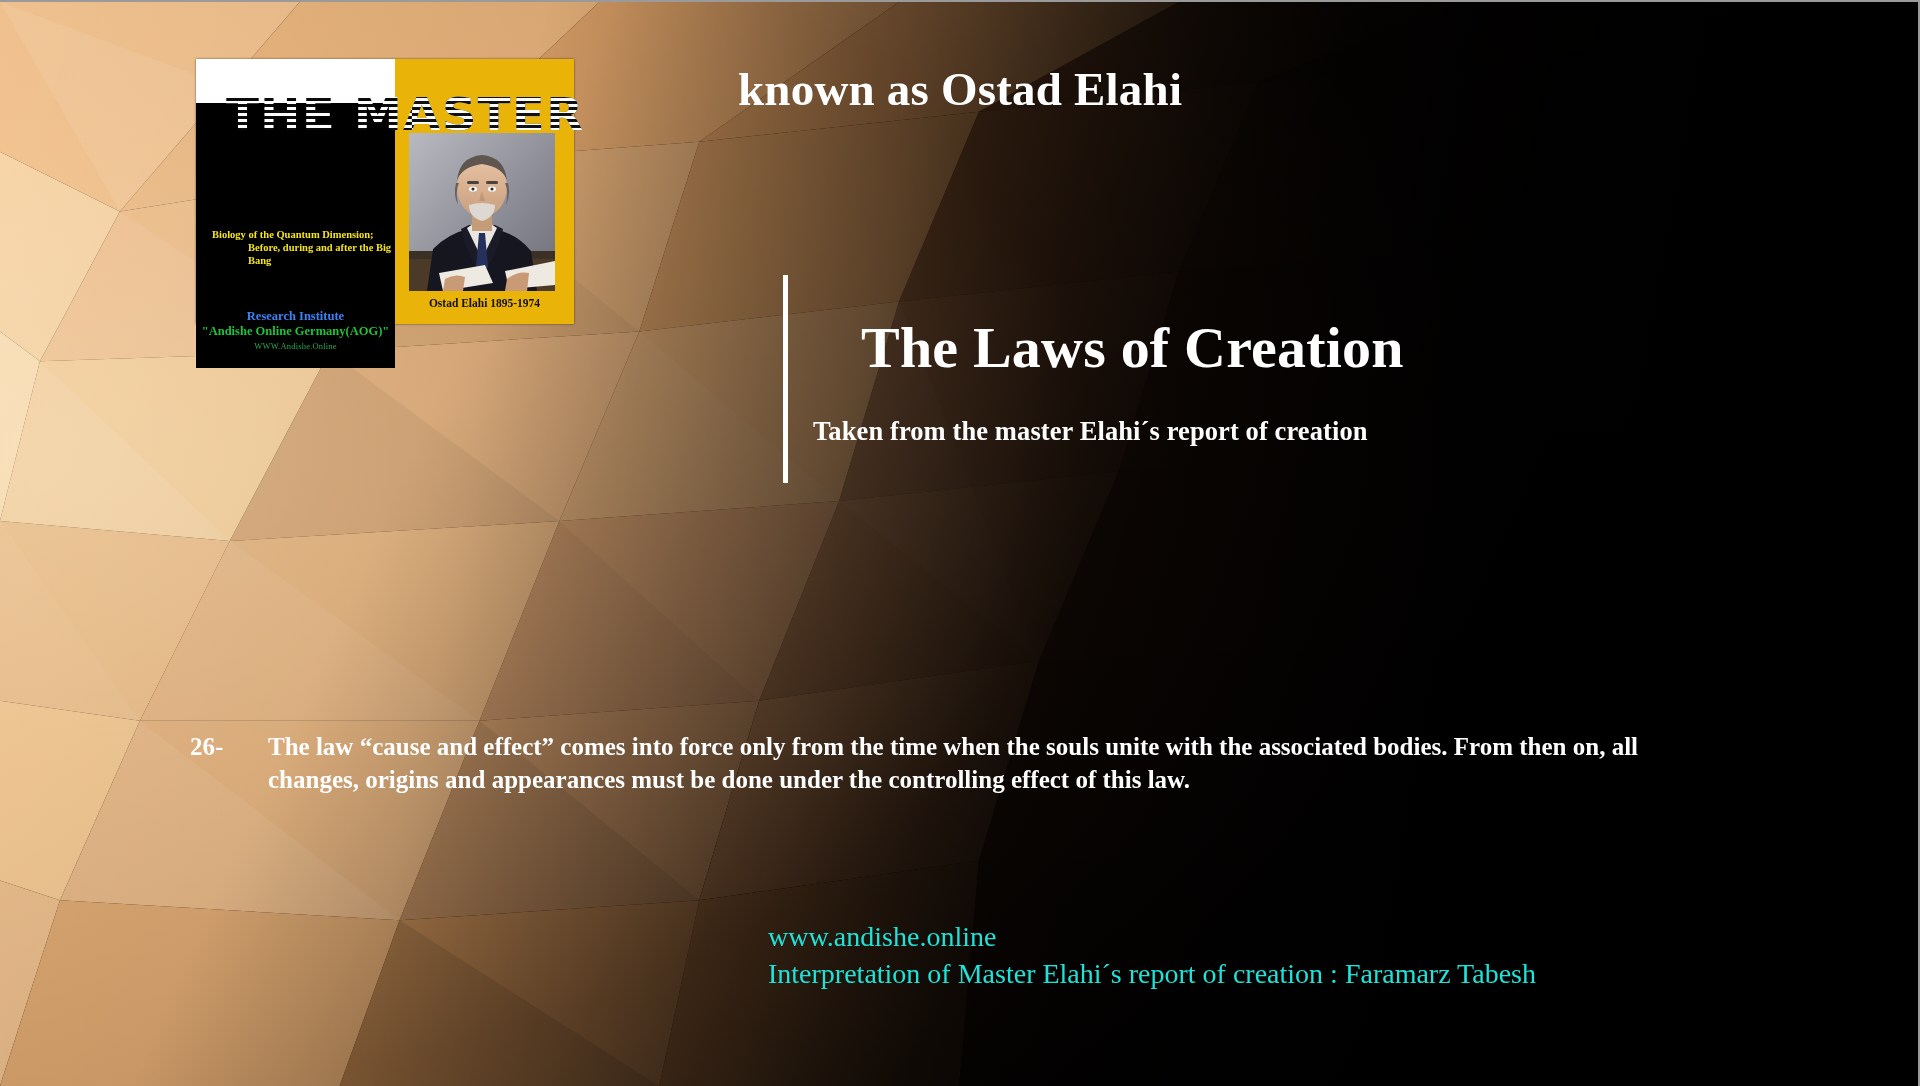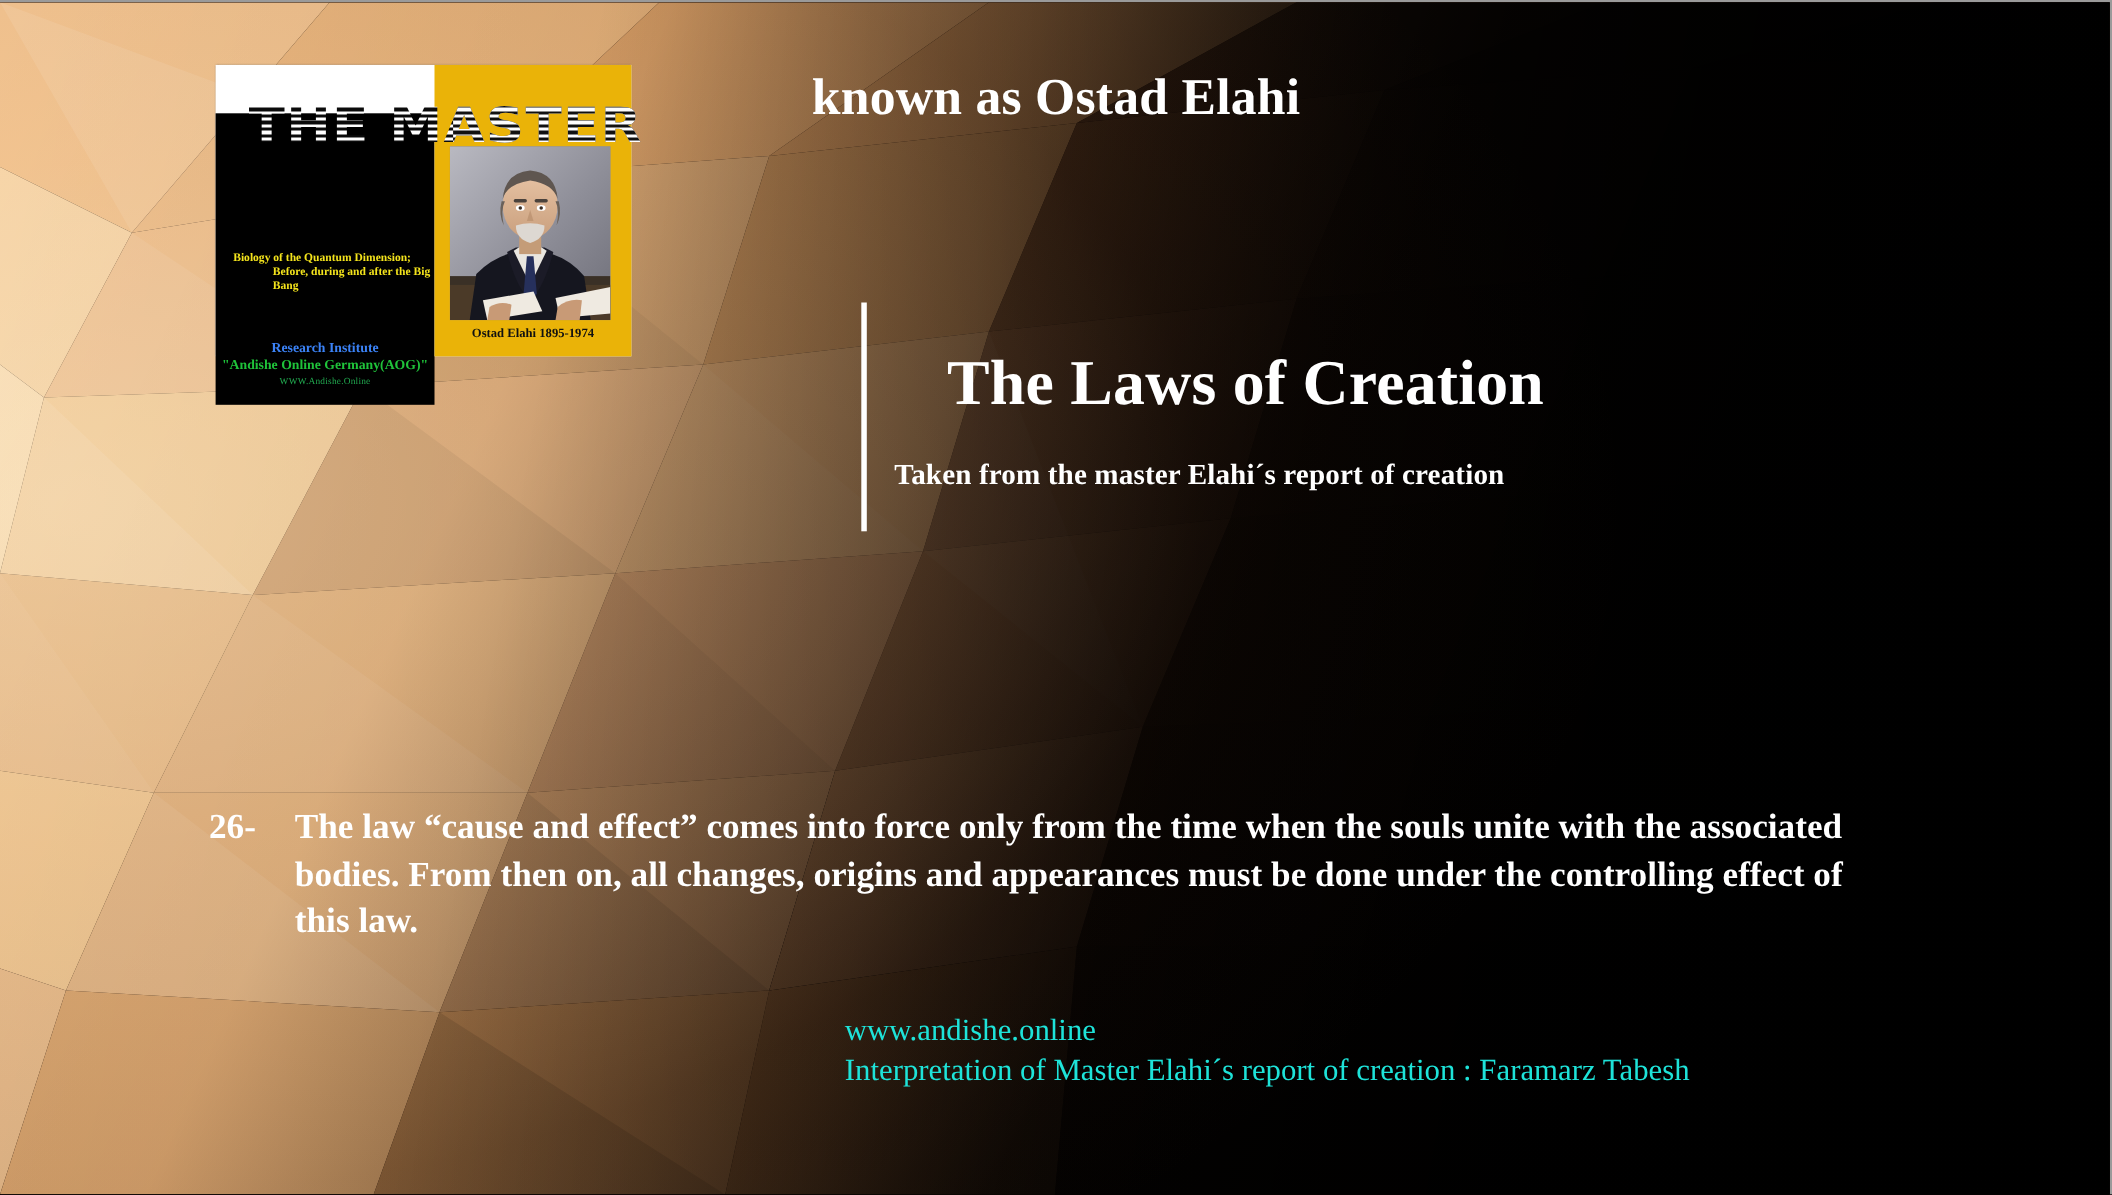--- a/index.html
+++ b/index.html
@@ -272,21 +272,21 @@
 
   
   #law-body {
     position: absolute;
     left: 190px;
     top: 728px;
     width: 1540px;
     color: #ffffff;
     font-family: "Liberation Serif", "DejaVu Serif", serif;
     font-weight: bold;
-    font-size: 32px;
+    font-size: 25px;
     line-height: 1.33;
     z-index: 6;
   }
   #law-body .num {
     position: absolute;
     left: 0;
     top: 0;
   }
   #law-body .para {
     display: block;

